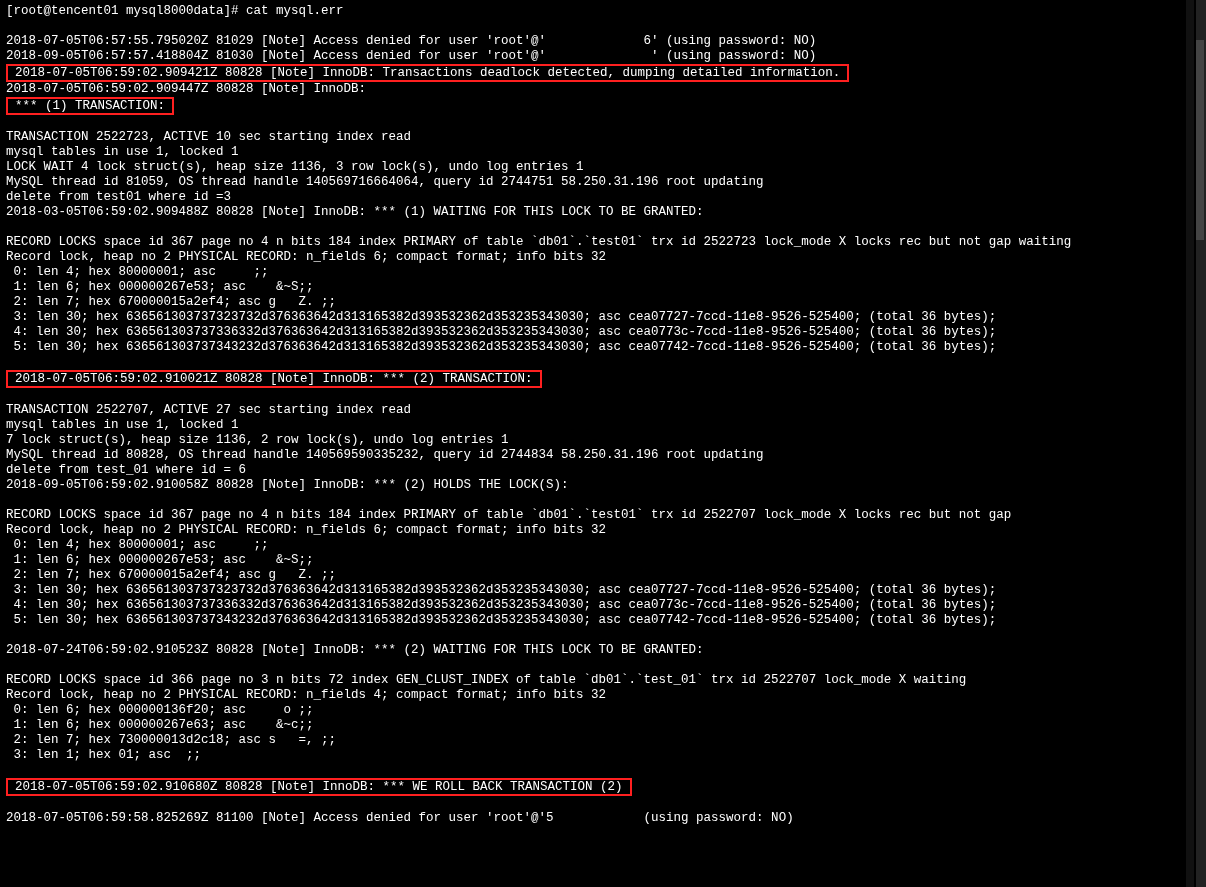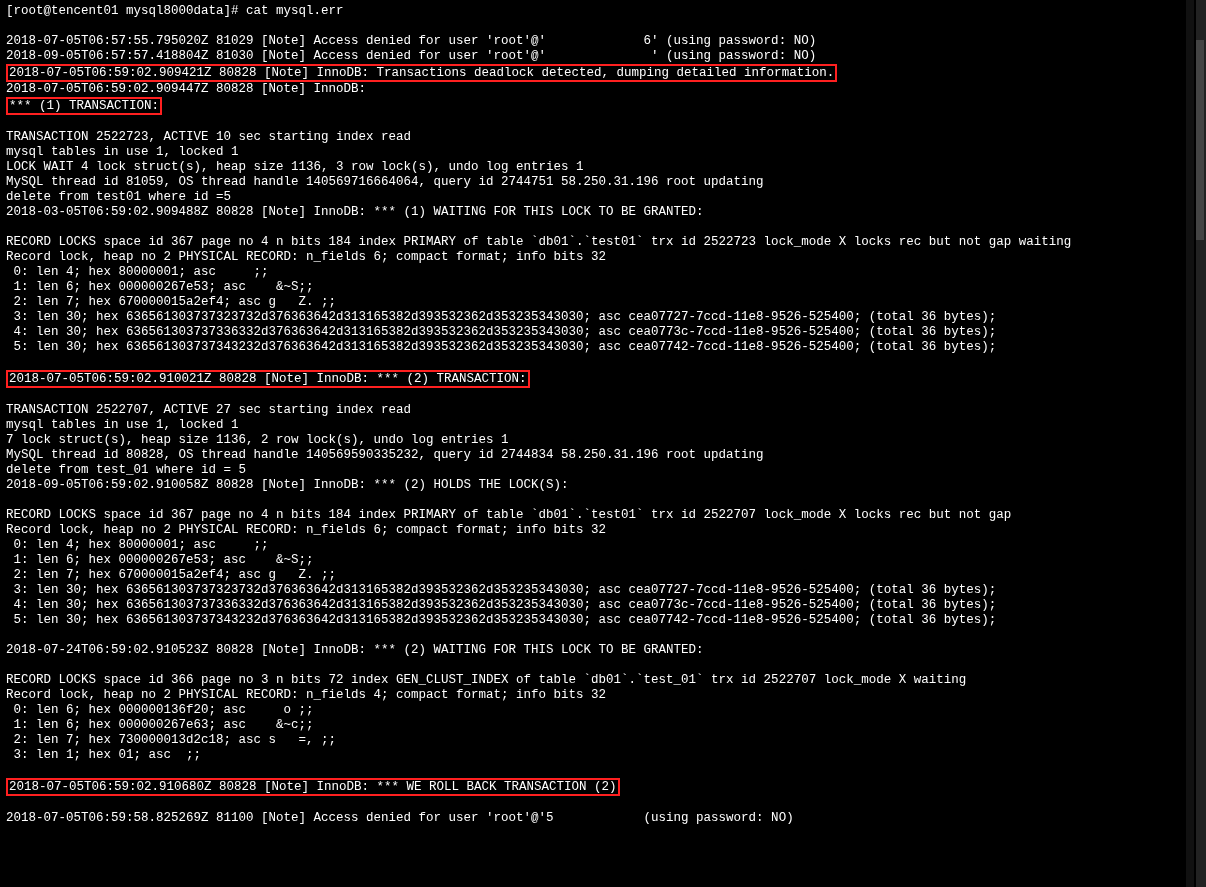--- a/index.html
+++ b/index.html
@@ -19,21 +19,21 @@
     white-space: pre;
     padding: 4px 6px;
     box-sizing: border-box;
     width: 1194px;
     height: 887px;
     border-right: 8px solid #111;
   }
   .hl {
     border: 2px solid #ff2020;
     display: inline-block;
-    padding: 0 1px;
+    padding: 0 7px;
     box-sizing: border-box;
     line-height: 14px;
   }
   .scrollbar {
     position: absolute;
     top: 0;
     right: 0;
     width: 10px;
     height: 887px;
     background: #222;
@@ -55,39 +55,39 @@
 <span>2018-07-05T06:57:55.795020Z 81029 [Note] Access denied for user 'root'@'             6' (using password: NO)</span>
 <span>2018-09-05T06:57:57.418804Z 81030 [Note] Access denied for user 'root'@'              ' (using password: NO)</span>
 <span class="hl">2018-07-05T06:59:02.909421Z 80828 [Note] InnoDB: Transactions deadlock detected, dumping detailed information.</span>
 <span>2018-07-05T06:59:02.909447Z 80828 [Note] InnoDB:</span>
 <span class="hl">*** (1) TRANSACTION:</span>
 <span></span>
 <span>TRANSACTION 2522723, ACTIVE 10 sec starting index read</span>
 <span>mysql tables in use 1, locked 1</span>
 <span>LOCK WAIT 4 lock struct(s), heap size 1136, 3 row lock(s), undo log entries 1</span>
 <span>MySQL thread id 81059, OS thread handle 140569716664064, query id 2744751 58.250.31.196 root updating</span>
-<span>delete from test01 where id =5</span>
+<span>delete from test01 where id =3</span>
 <span>2018-03-05T06:59:02.909488Z 80828 [Note] InnoDB: *** (1) WAITING FOR THIS LOCK TO BE GRANTED:</span>
 <span></span>
 <span>RECORD LOCKS space id 367 page no 4 n bits 184 index PRIMARY of table `db01`.`test01` trx id 2522723 lock_mode X locks rec but not gap waiting</span>
 <span>Record lock, heap no 2 PHYSICAL RECORD: n_fields 6; compact format; info bits 32</span>
 <span> 0: len 4; hex 80000001; asc     ;;</span>
 <span> 1: len 6; hex 000000267e53; asc    &amp;~S;;</span>
 <span> 2: len 7; hex 670000015a2ef4; asc g   Z. ;;</span>
 <span> 3: len 30; hex 636561303737323732d376363642d313165382d393532362d353235343030; asc cea07727-7ccd-11e8-9526-525400; (total 36 bytes);</span>
 <span> 4: len 30; hex 636561303737336332d376363642d313165382d393532362d353235343030; asc cea0773c-7ccd-11e8-9526-525400; (total 36 bytes);</span>
 <span> 5: len 30; hex 636561303737343232d376363642d313165382d393532362d353235343030; asc cea07742-7ccd-11e8-9526-525400; (total 36 bytes);</span>
 <span></span>
 <span class="hl">2018-07-05T06:59:02.910021Z 80828 [Note] InnoDB: *** (2) TRANSACTION:</span>
 <span></span>
 <span>TRANSACTION 2522707, ACTIVE 27 sec starting index read</span>
 <span>mysql tables in use 1, locked 1</span>
 <span>7 lock struct(s), heap size 1136, 2 row lock(s), undo log entries 1</span>
 <span>MySQL thread id 80828, OS thread handle 140569590335232, query id 2744834 58.250.31.196 root updating</span>
-<span>delete from test_01 where id = 5</span>
+<span>delete from test_01 where id = 6</span>
 <span>2018-09-05T06:59:02.910058Z 80828 [Note] InnoDB: *** (2) HOLDS THE LOCK(S):</span>
 <span></span>
 <span>RECORD LOCKS space id 367 page no 4 n bits 184 index PRIMARY of table `db01`.`test01` trx id 2522707 lock_mode X locks rec but not gap</span>
 <span>Record lock, heap no 2 PHYSICAL RECORD: n_fields 6; compact format; info bits 32</span>
 <span> 0: len 4; hex 80000001; asc     ;;</span>
 <span> 1: len 6; hex 000000267e53; asc    &amp;~S;;</span>
 <span> 2: len 7; hex 670000015a2ef4; asc g   Z. ;;</span>
 <span> 3: len 30; hex 636561303737323732d376363642d313165382d393532362d353235343030; asc cea07727-7ccd-11e8-9526-525400; (total 36 bytes);</span>
 <span> 4: len 30; hex 636561303737336332d376363642d313165382d393532362d353235343030; asc cea0773c-7ccd-11e8-9526-525400; (total 36 bytes);</span>
 <span> 5: len 30; hex 636561303737343232d376363642d313165382d393532362d353235343030; asc cea07742-7ccd-11e8-9526-525400; (total 36 bytes);</span>

